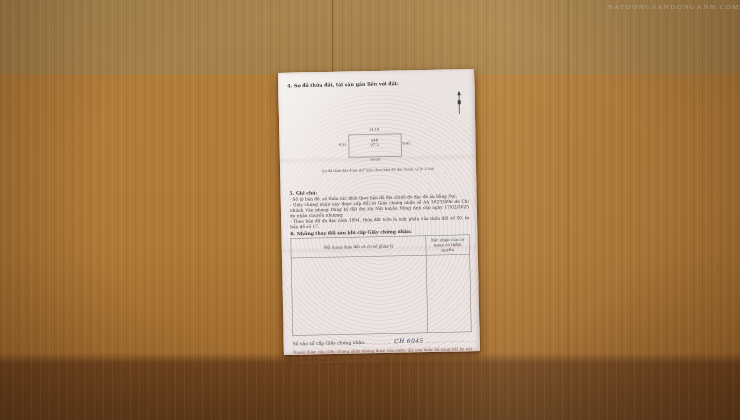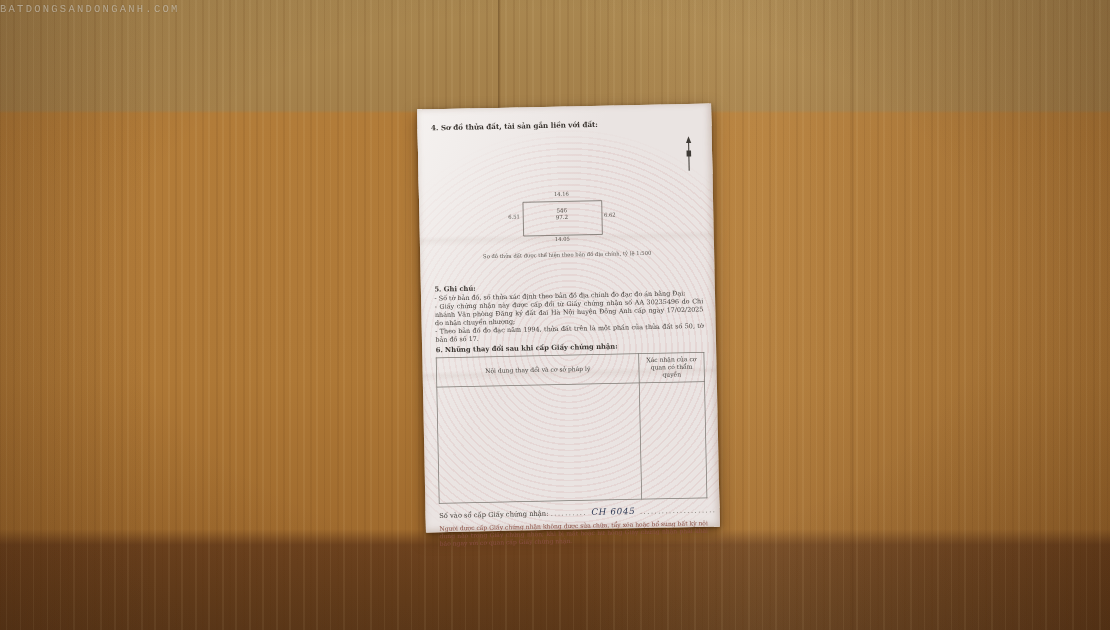--- a/index.html
+++ b/index.html
@@ -9,22 +9,22 @@
     background:
       radial-gradient(ellipse at 50% 45%, rgba(0,0,0,0) 55%, rgba(40,20,5,0.18) 100%),
       repeating-linear-gradient(90deg, rgba(90,50,15,0.10) 0 1px, rgba(0,0,0,0) 1px 4px, rgba(255,230,180,0.07) 4px 5px, rgba(0,0,0,0) 5px 9px),
       linear-gradient(90deg, rgba(60,30,10,0.14) 0%, rgba(0,0,0,0) 14%, rgba(0,0,0,0) 52%, rgba(255,220,160,0.10) 68%, rgba(60,30,10,0.16) 100%),
       linear-gradient(180deg, #a98750 0%, #a4804a 17.5%, #b27c39 18%, #b07a38 45%, #ae7836 60%, #a06b2e 84%, #6d421e 86.5%, #643d1b 95%, #5f3a1a 100%);
   }
   .seam{position:absolute;background:rgba(70,40,12,0.35);width:1px;}
   .seam-top{left:332px;top:0;height:74px;}
   .seam-right{left:568px;top:0;height:420px;opacity:.45;}
   .wood-watermark{
-    position:absolute;left:0;right:0;top:3px;text-align:left;
-    font-family:Liberation Mono, monospace;
+    position:absolute;left:0;right:0;top:3px;text-align:right;
+    font-family:Liberation Serif, serif;
     font-size:7px;letter-spacing:1.5px;color:rgba(225,220,210,0.55);
     text-shadow:0 0 1px rgba(0,0,0,0.2);
   }
   
   .paper-wrap{
     position:absolute;left:281px;top:71px;width:196px;height:282px;
     transform:rotate(-1.2deg);border-radius:1px;
     box-shadow:0 4px 10px rgba(45,22,4,0.55), 0 1px 3px rgba(45,22,4,0.45);
   }
   .paper{

